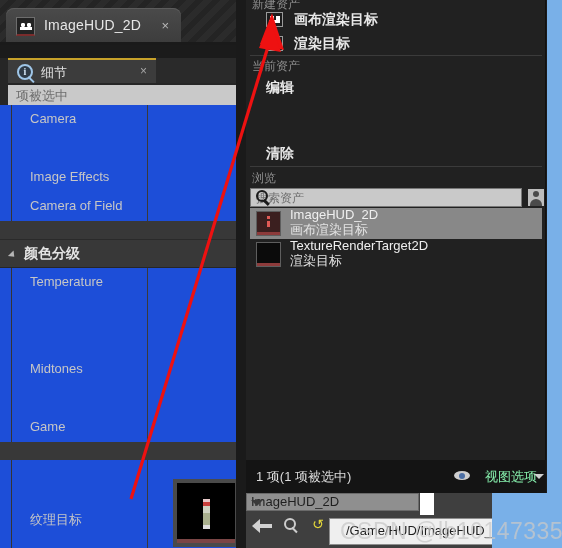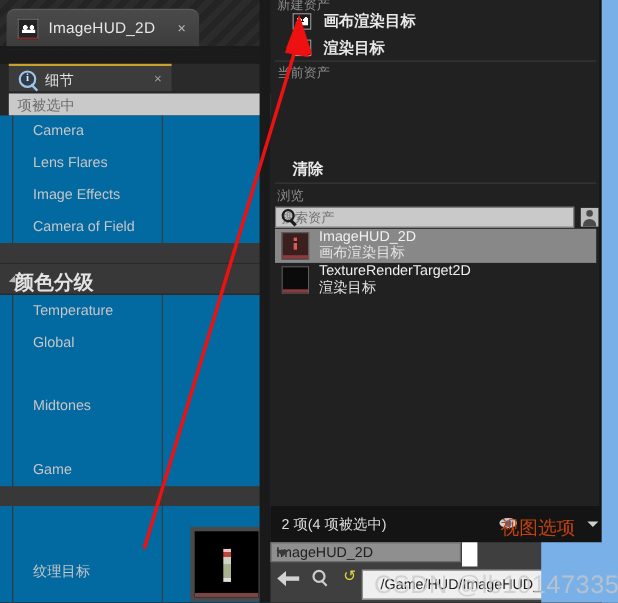--- a/index.html
+++ b/index.html
@@ -40,31 +40,31 @@
     background:#9fc6e8;transform:rotate(45deg);transform-origin:0 0;}
   .det-tab .dlabel{position:absolute;left:33px;top:4px;font-size:13px;color:#e2e2e2;}
   .det-tab .dclose{position:absolute;right:9px;top:4px;font-size:12px;color:#a5a5a5;}
   .det-tabbg{position:absolute;left:156px;top:58px;width:90px;height:25px;background:#2a2a2a;}
 
   
   .det-search{position:absolute;left:8px;top:85px;width:238px;height:20px;background:#c9c9c9;}
   .det-search span{position:absolute;left:8px;top:2px;font-size:13px;color:#6d6d6d;}
 
   
-  .prop-body{position:absolute;left:0;top:105px;width:246px;height:443px;background:#0369a1;}
+  .prop-body{position:absolute;left:0;top:105px;width:246px;height:443px;background:#1d4ed8;}
   .vgrid{position:absolute;left:147px;top:0;width:1px;height:443px;background:#3a3a3a;}
   .vgrid2{position:absolute;left:11px;top:0;width:1px;height:443px;background:#343434;}
   .prow{position:absolute;left:0;width:246px;height:29px;}
   .prow .plabel{position:absolute;left:30px;top:6px;font-size:13px;color:#c6c6c6;}
   .cat{position:absolute;left:0;width:246px;height:29px;background:#383838;
     border-top:1px solid #2a2a2a;border-bottom:1px solid #262626;box-sizing:border-box;}
   .cat .arrow{position:absolute;left:10px;top:11px;width:0;height:0;
     border-left:5px solid #b5b5b5;border-top:4px solid transparent;border-bottom:4px solid transparent;
     transform:rotate(45deg);}
-  .cat .clabel{position:absolute;left:13px;top:5px;font-size:18px;color:#e3e3e3;font-weight:bold;}
+  .cat .clabel{position:absolute;left:24px;top:5px;font-size:14px;color:#e3e3e3;font-weight:bold;}
   .spacer{position:absolute;left:0;width:246px;height:18px;background:#383838;}
   .thumbbox{position:absolute;left:173px;top:479px;width:66px;height:68px;background:#4a4a4a;padding:4px;box-sizing:border-box;}
   .thumbinner{position:absolute;left:4px;top:4px;width:58px;height:60px;background:#000;overflow:hidden;}
   .thumbinner .figure{position:absolute;left:26px;top:16px;width:7px;height:30px;
     background:linear-gradient(#e8c9c9 0 3px,#c8403c 3px 7px,#cfd3c2 7px 14px,#a9b08e 14px 26px,#ddd 26px 30px);}
   .thumbinner .floorbar{position:absolute;left:0;bottom:0;width:100%;height:4px;background:#7a4545;}
 
   
   .ctx{position:absolute;left:246px;top:0;width:300px;height:548px;background:#212121;
     border-right:1px solid #111;box-sizing:border-box;}
@@ -103,21 +103,21 @@
   .arow .aico b{position:absolute;left:10px;top:4px;width:3px;height:11px;display:block;
     background:linear-gradient(#e05a55 0 3px,transparent 3px 5px,#e05a55 5px 11px);}
   .arow .aico.rt2d{background:#0b0b0b;}
   .arow .aico:after{content:"";position:absolute;left:0;bottom:0;width:100%;height:3px;background:#8d3b3b;}
   .arow .aname{position:absolute;left:40px;top:-1px;font-size:13px;color:#efefef;}
   .arow .atype{position:absolute;left:40px;top:13px;font-size:13px;color:#e4e4e4;}
 
   
   .footer{position:absolute;left:246px;top:460px;width:300px;height:33px;background:#141414;}
   .footer .fcount{position:absolute;left:10px;top:8px;font-size:13px;color:#dcdcdc;}
-  .footer .fview{position:absolute;right:23px;top:8px;font-size:17px;color:#c2410c;}
+  .footer .fview{position:absolute;right:9px;top:8px;font-size:13px;color:#86efac;}
   .footer .eye{position:absolute;right:76px;top:11px;width:16px;height:9px;border-radius:50% 50%;
     background:#cfcfcf;}
   .footer .eye i{position:absolute;left:5px;top:2px;width:6px;height:6px;border-radius:50%;background:#4c6fa5;display:block;}
   .footer .caret{position:absolute;right:2px;top:14px;width:0;height:0;
     border-left:5px solid transparent;border-right:5px solid transparent;border-top:5px solid #cfcfcf;}
 
   
   .pathbar{position:absolute;left:246px;top:493px;width:300px;height:55px;background:#3f3f3f;}
   .combo{position:absolute;left:0;top:0;width:173px;height:18px;background:#8f8f8f;
     border:1px solid #6a6a6a;box-sizing:border-box;}
@@ -183,42 +183,36 @@
       <span>项被选中</span>
     </div>
 
     <div class="prop-body">
       <div class="vgrid2"></div>
       <div class="vgrid"></div>
 
       <div class="prow" style="top:0px">
           <span class="plabel">Camera</span>
         </div>
-      <div class="prow" style="top:29px">
-          <span class="plabel">Lens Flares</span>
-        </div>
       <div class="prow" style="top:58px">
           <span class="plabel">Image Effects</span>
         </div>
       <div class="prow" style="top:87px">
           <span class="plabel">Camera of Field</span>
         </div>
 
       <div class="spacer" style="top:116px"></div>
 
       <div class="cat" style="top:134px">
         <span class="arrow"></span>
         <span class="clabel">颜色分级</span>
       </div>
 
       <div class="prow" style="top:163px">
           <span class="plabel">Temperature</span>
-        </div>
-      <div class="prow" style="top:192px">
-          <span class="plabel">Global</span>
         </div>
       <div class="prow" style="top:250px">
           <span class="plabel">Midtones</span>
         </div>
       <div class="prow" style="top:308px">
           <span class="plabel">Game</span>
         </div>
 
       <div class="spacer" style="top:337px"></div>
 
@@ -252,20 +246,23 @@
       <span class="rt-icon">
           <i></i>
         </span>
       <span class="ilabel" style="left:48px">渲染目标</span>
     </div>
 
     <div class="ctx-sep" style="top:55px"></div>
 
     <div class="ctx-section" style="top:58px">当前资产</div>
 
+    <div class="ctx-item" style="top:76px">
+      <span class="ilabel" style="left:20px">编辑</span>
+    </div>
     <div class="ctx-item" style="top:142px">
       <span class="ilabel" style="left:20px">清除</span>
     </div>
 
     <div class="ctx-sep" style="top:166px"></div>
     <div class="ctx-section" style="top:170px">浏览</div>
 
     <div class="asset-search">
       <span>搜索资产</span>
       <span class="mag"></span>
@@ -284,21 +281,21 @@
       </div>
       <div class="arow">
         <span class="aico rt2d"></span>
         <span class="aname">TextureRenderTarget2D</span>
         <span class="atype">渲染目标</span>
       </div>
     </div>
   </div>
 
   <div class="footer">
-    <span class="fcount">2 项(4 项被选中)</span>
+    <span class="fcount">1 项(1 项被选中)</span>
     <span class="eye">
         <i></i>
       </span>
     <span class="fview">视图选项</span>
     <span class="caret"></span>
   </div>
 
   <div class="pathbar">
     <div class="combo">
       <span>ImageHUD_2D</span>

